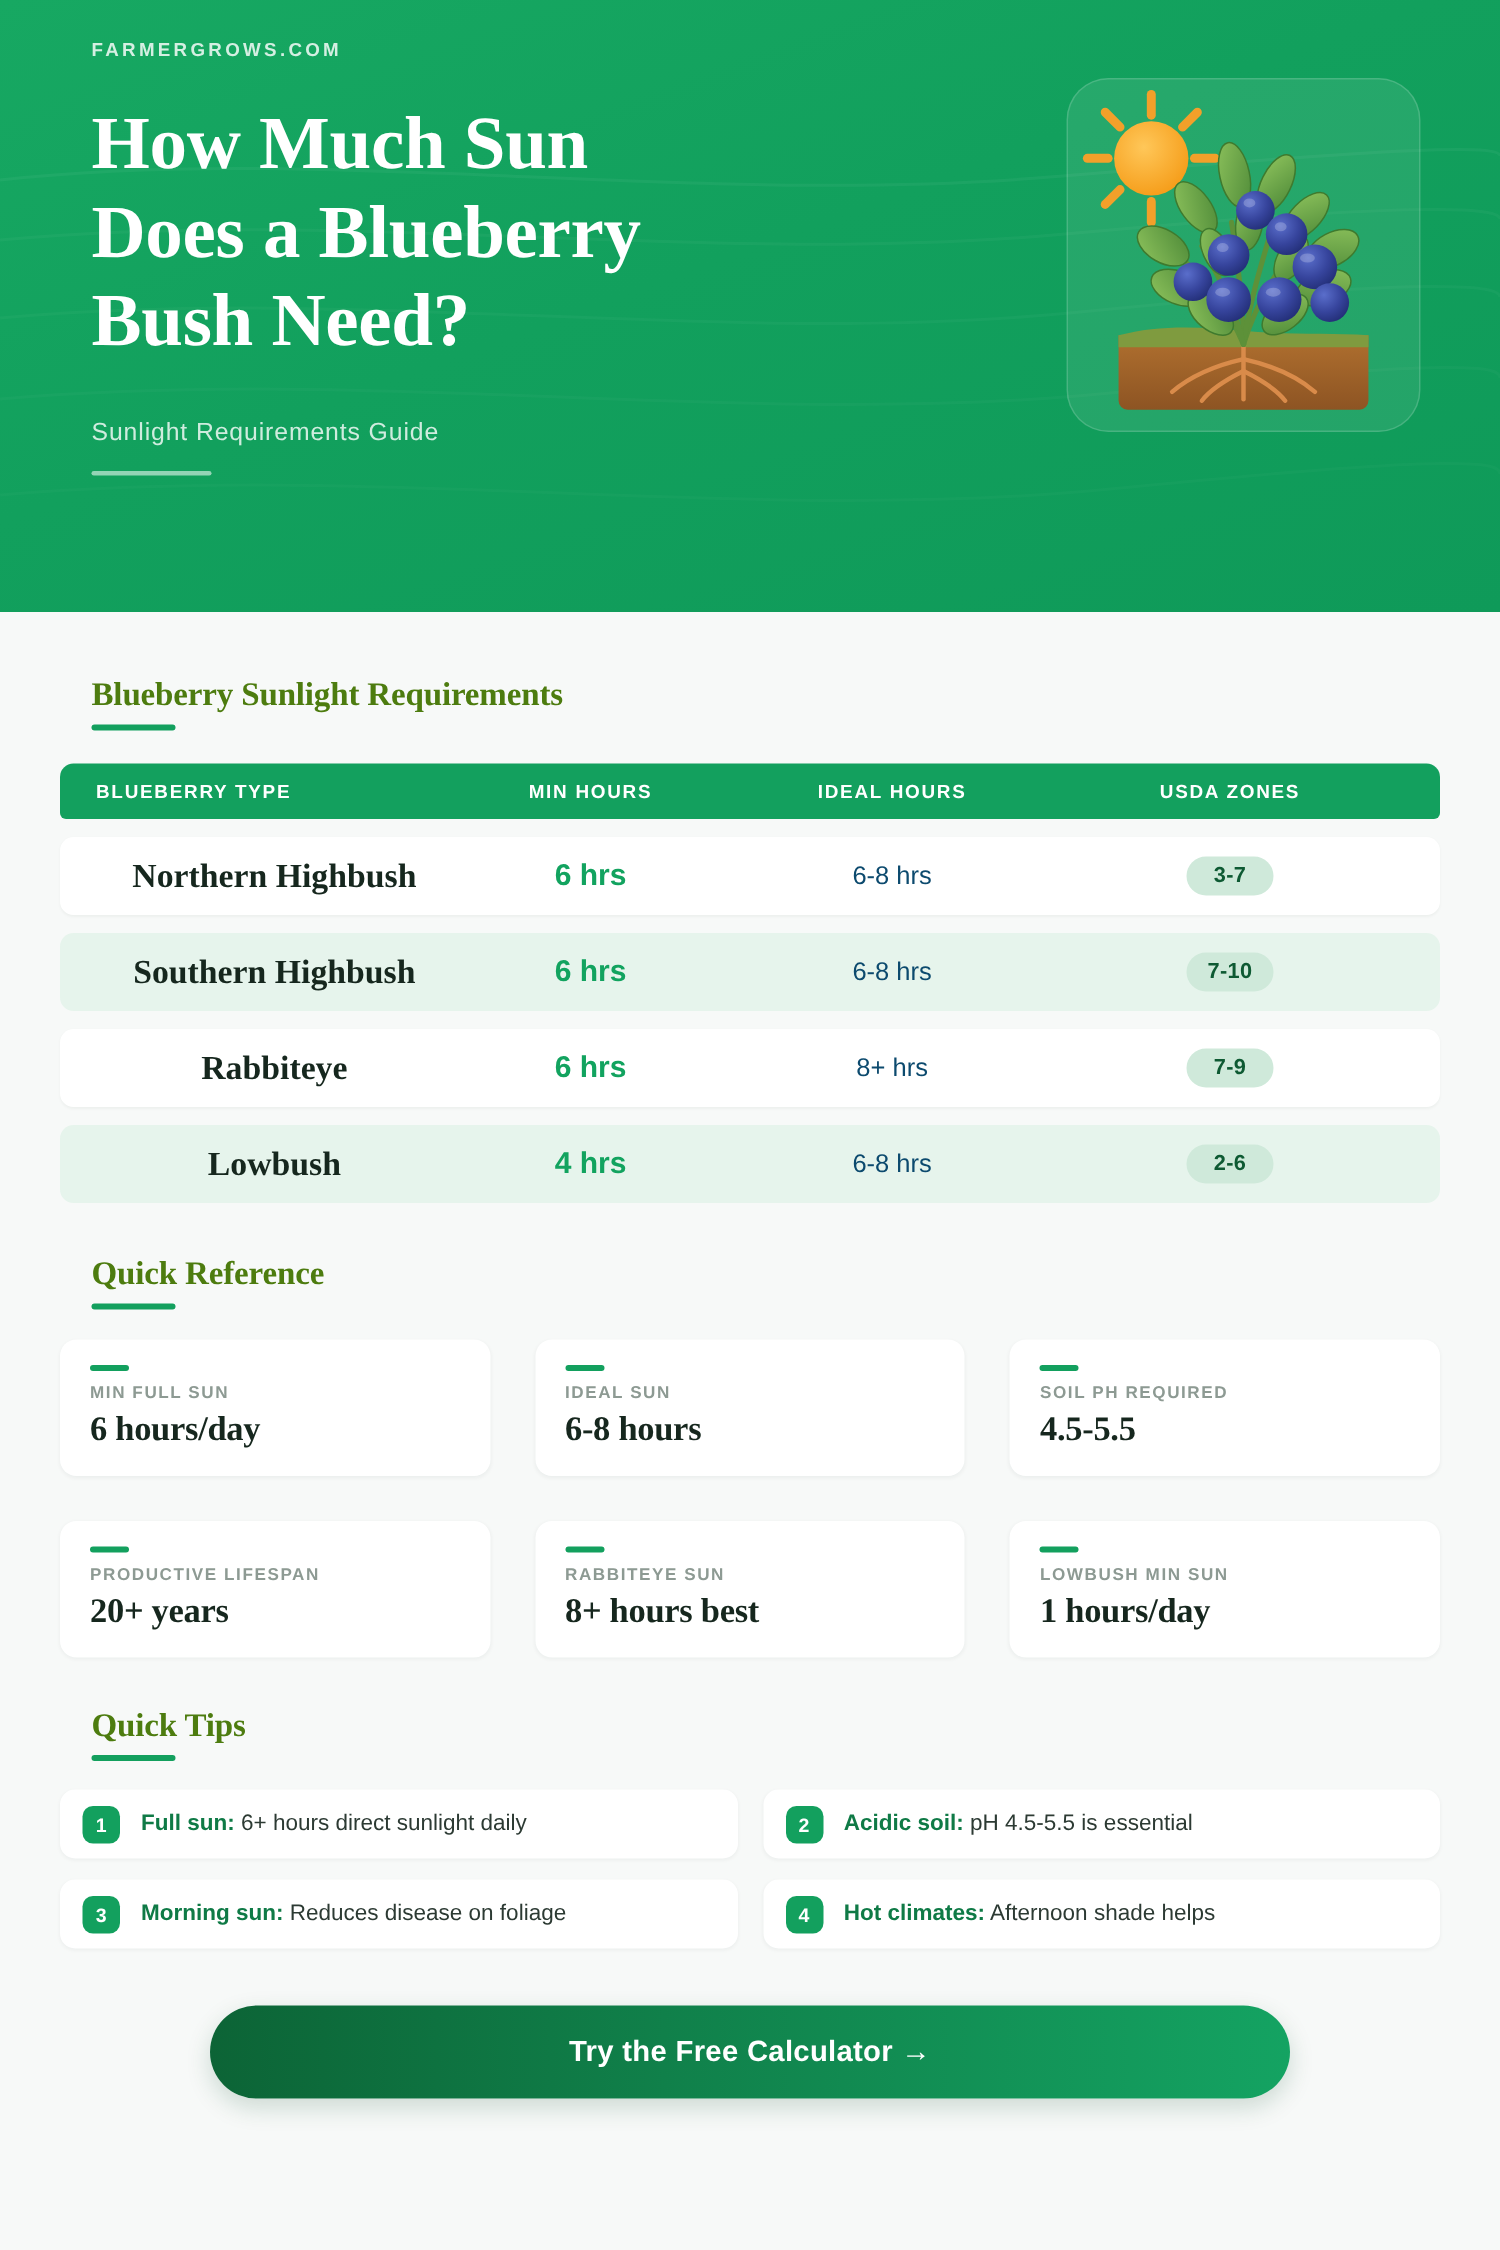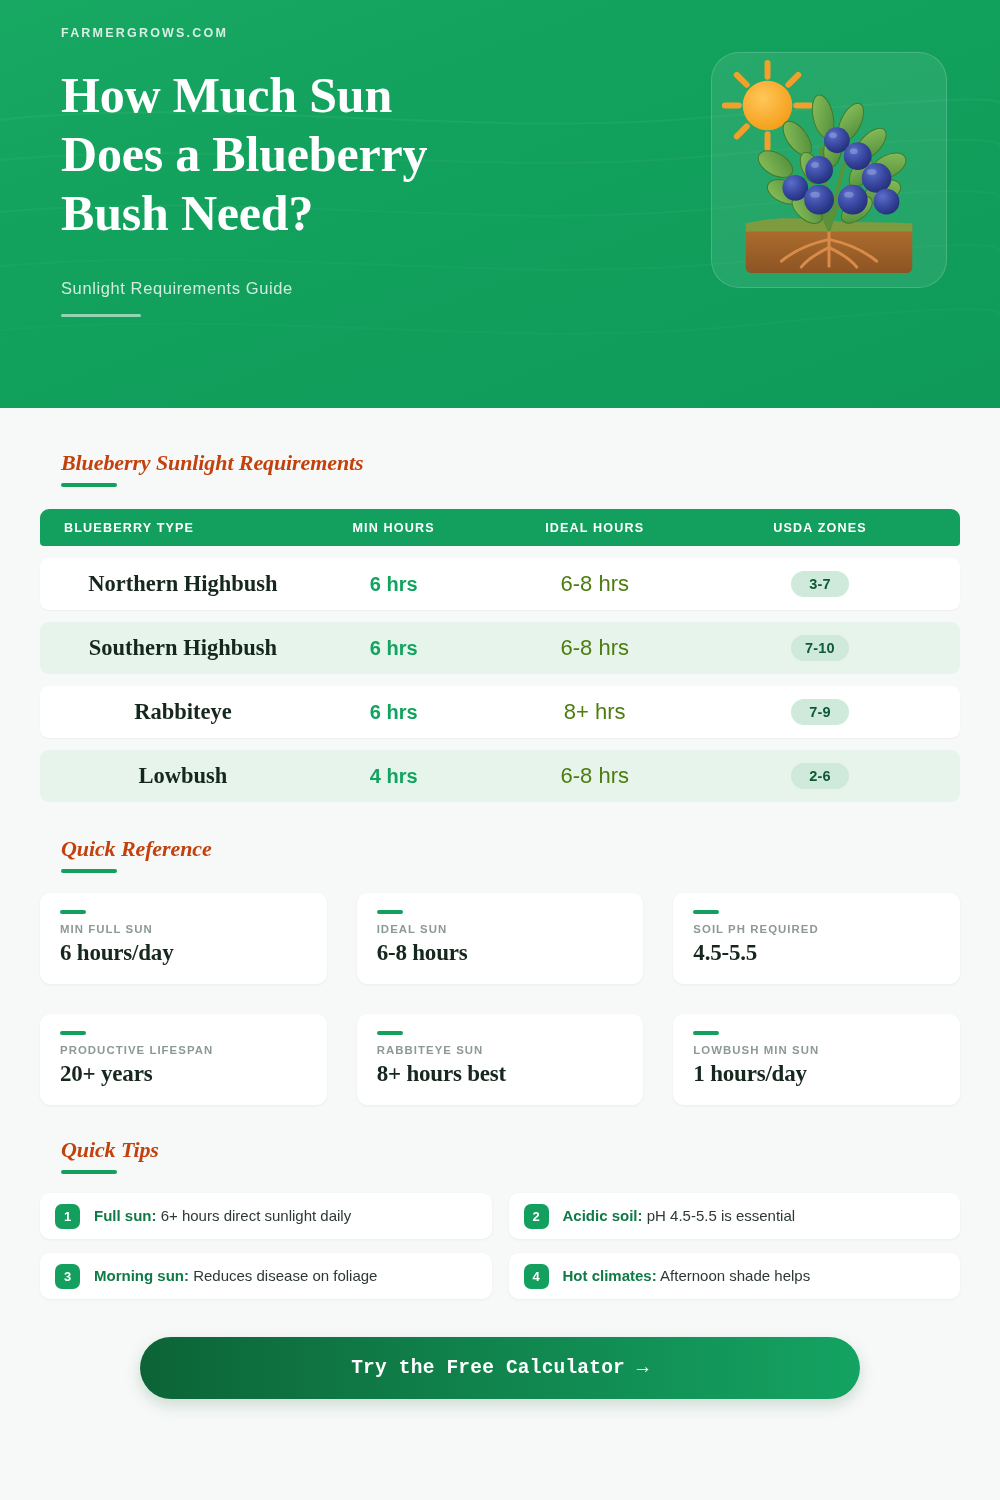--- a/index.html
+++ b/index.html
@@ -54,23 +54,22 @@
     overflow: hidden;
   }
   .hero-art svg { display: block; width: 100%; height: 100%; }
 
   
   .body { position: relative; padding: 0 40px; }
 
   .section-head {
     font-family: "Liberation Serif", serif;
     font-weight: 700;
-    color: #c2410c;
+    color: #4d7c0f;
     letter-spacing: -0.1px;
-    font-style: italic;
   }
   .section-head .rule {
     margin-top: 7px; width: 56px; height: 4px; border-radius: 2px; background: #13a05e;
   }
   .h-table { font-size: 22px; padding: 42px 0 0 21px; }
   .h-qref  { font-size: 22px; padding: 34px 0 0 21px; }
   .h-tips  { font-size: 22px; padding: 32px 0 0 21px; }
 
   
   .table { margin-top: 22px; }
@@ -100,21 +99,21 @@
   }
   .trow.alt { background: #e6f4ec; box-shadow: none; }
   .trow .c-type {
     font-family: "Liberation Serif", serif;
     font-weight: 700; font-size: 22.5px; color: #16271e;
     text-align: center; white-space: nowrap;
   }
   .trow .c-min {
     font-size: 20px; font-weight: 700; color: #12a35f;
   }
-  .trow .c-ideal { font-size: 22px; color: #4d7c0f; }
+  .trow .c-ideal { font-size: 17px; color: #0c4a6e; }
   .trow .c-zone { }
   .zone-pill {
     display: inline-block;
     min-width: 58px;
     padding: 5px 14px;
     border-radius: 13px;
     background: #cfe9da;
     color: #0e5a33;
     font-size: 14.5px; font-weight: 700; letter-spacing: .2px;
   }
@@ -162,21 +161,21 @@
   .cta-wrap { margin-top: 38px; display: flex; justify-content: center; }
   .cta {
     width: 720px; height: 62px;
     border-radius: 31px;
     background: linear-gradient(90deg, #0c6436 0%, #10804a 42%, #14a362 100%);
     color: #ffffff;
     font-size: 19.5px; font-weight: 700; letter-spacing: .2px;
     display: flex; align-items: center; justify-content: center;
     border: 0; cursor: pointer;
     box-shadow: 0 6px 16px rgba(12,80,45,.18);
-    font-family: Liberation Mono, monospace;
+    font-family: Liberation Sans, sans-serif;
   }
 </style>
 </head>
 <body>
 
 <div class="page">
 
   <header class="hero">
     <svg class="hero-waves" viewBox="0 0 1000 408" preserveAspectRatio="none">
       <path d="M0 120 C 220 96, 460 138, 700 118 S 1000 96, 1000 104" fill="none" stroke="rgba(255,255,255,.09)" stroke-width="2"></path>

